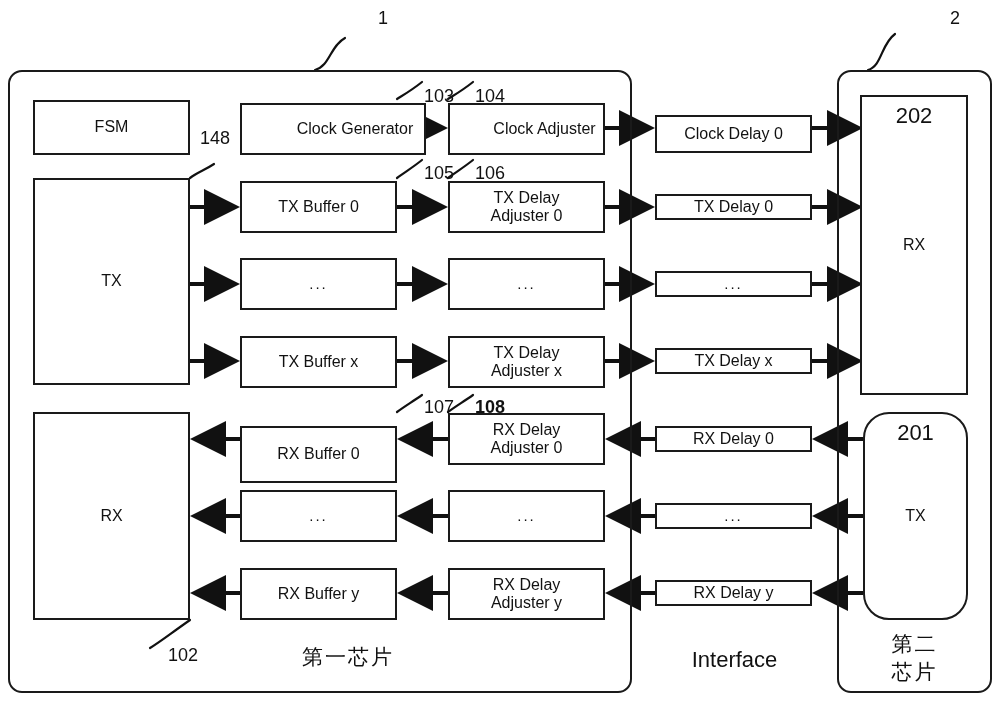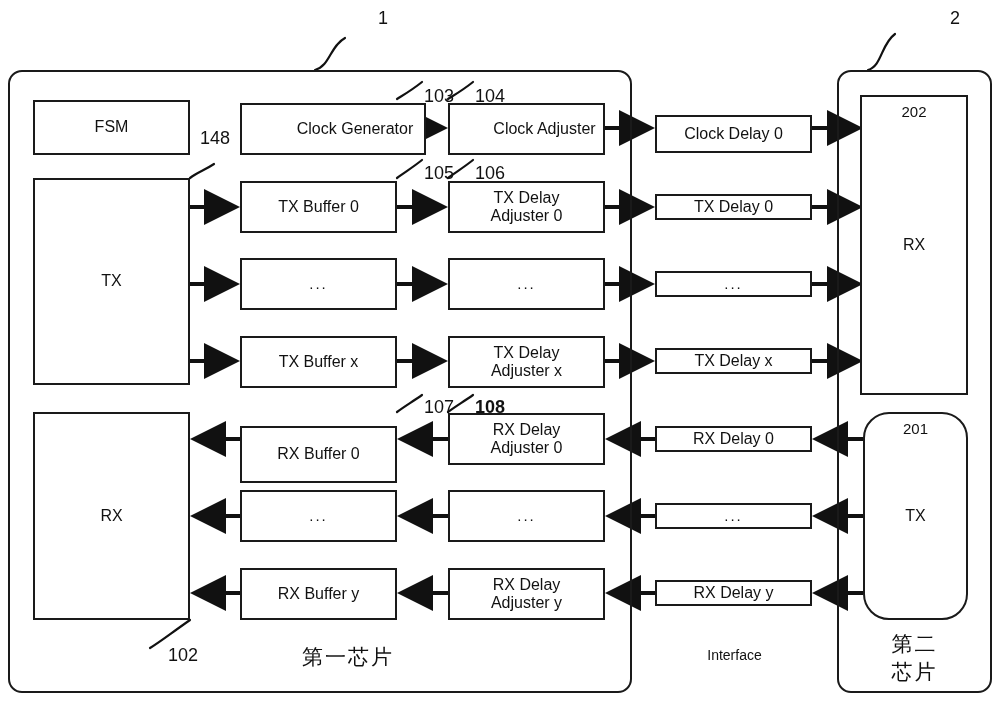--- a/index.html
+++ b/index.html
@@ -62,21 +62,21 @@
     font-size: 21px;
     letter-spacing: 2px;
     color: #111;
   }
   .inner-num {
     position: absolute;
     top: 6px;
     left: 0;
     right: 0;
     text-align: center;
-    font-size: 15px;
+    font-size: 22px;
     color: #111;
   }
   .tallbox {
     align-items: center;
     justify-content: center;
   }
   .ell {
     letter-spacing: 2px;
     font-size: 15px;
   }
@@ -149,21 +149,21 @@
 
   <div class="chip" style="left:8px; top:70px; width:624px; height:623px;"></div>
   <div class="reflabel" style="left:378px; top:8px;">1</div>
   <div class="plainlabel cjk" style="left:258px; top:643px; width:180px;">第一芯片</div>
 
   <div class="chip" style="left:837px; top:70px; width:155px; height:623px;"></div>
   <div class="reflabel" style="left:950px; top:8px;">2</div>
   <div class="plainlabel cjk" style="left:862px; top:630px; width:105px;">第二</div>
   <div class="plainlabel cjk" style="left:862px; top:658px; width:105px;">芯片</div>
 
-  <div class="plainlabel" style="left:672px; top:647px; width:125px; font-size:14px;">Interface</div>
+  <div class="plainlabel" style="left:672px; top:647px; width:125px; font-size:22px;">Interface</div>
 
   <div class="box" style="left:33px; top:100px; width:157px; height:55px;">FSM</div>
   <div class="reflabel" style="left:200px; top:128px;">148</div>
 
   <div class="box tallbox" style="left:33px; top:178px; width:157px; height:207px;">TX</div>
 
   <div class="box tallbox" style="left:33px; top:412px; width:157px; height:208px;">RX</div>
   <div class="reflabel" style="left:168px; top:645px;">102</div>
 
   <div class="box" style="left:240px; top:103px; width:186px; height:52px;padding-left:44px;">Clock Generator</div>

